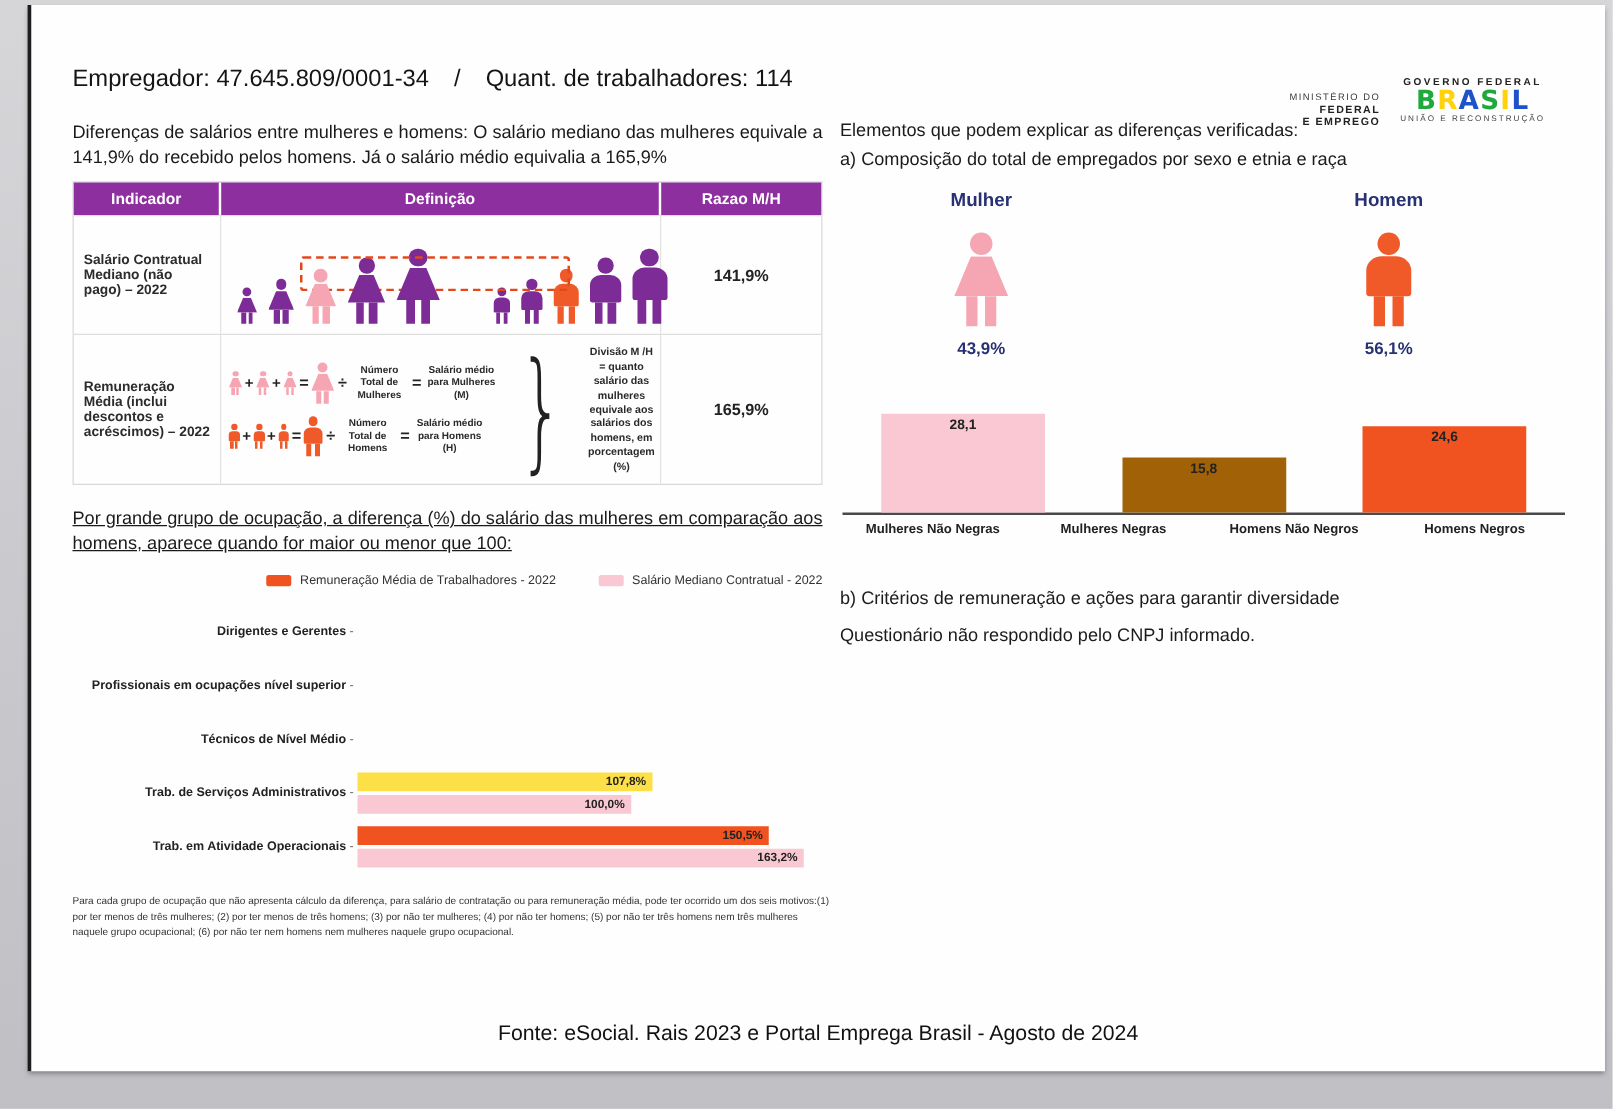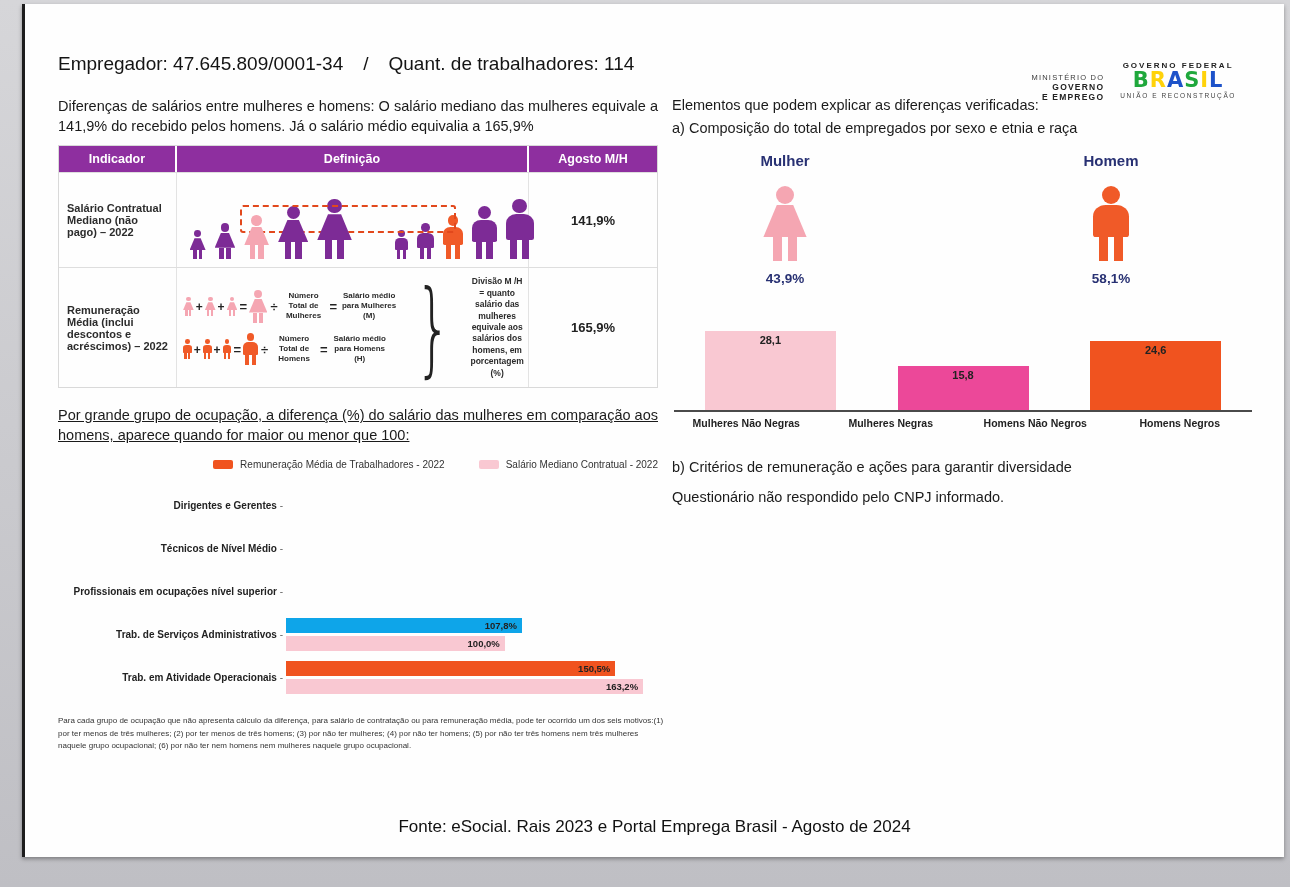--- a/index.html
+++ b/index.html
@@ -114,60 +114,60 @@
   .sex-pct { margin-top:10px; font-size:13.5px; font-weight:700; color:#283173; }
 
   .vchart { position:relative; margin-top:26px; padding:0 2px; }
   .vplots { display:flex; align-items:flex-end; height:100px; border-bottom:2px solid #4a4a4a; }
   .vgroup { flex:1; display:flex; justify-content:center; align-items:flex-end; height:100%; }
   .vbar { width:68%; position:relative; }
   .vbar .val { position:absolute; top:3px; left:0; right:0; text-align:center; font-size:11px; font-weight:700; color:#222; }
   .vcats { display:flex; }
   .vcats div { flex:1; text-align:center; font-size:10.5px; font-weight:700; color:#222; margin-top:5px; }
 
-  .r-item-b { margin-top:30px; font-size:14.5px; }
+  .r-item-b { margin-top:42px; font-size:14.5px; }
   .r-item-b2 { margin-top:14px; font-size:14.5px; }
 
   
   .footer { position:absolute; left:0; right:0; bottom:20px; text-align:center; font-size:17px; color:#111; }
 </style>
 </head>
 <body>
 
 <div class="scan-frame">
   <div class="page">
 
     <header class="hdr">
       <div class="subtitle">
         <span>Empregador: 47.645.809/0001-34</span><span class="slash">/</span><span>Quant. de trabalhadores: 114</span>
       </div>
       <div class="logos">
         <div class="ministry">
           <div class="m1">MINISTÉRIO DO</div>
-          <div class="m2">GOVERNO</div>
+          <div class="m2">FEDERAL</div>
           <div class="m3">E EMPREGO</div>
         </div>
         <div class="gov">
           <div class="g1">GOVERNO FEDERAL</div>
           <div class="brasil"><span class="bl" style="color: rgb(31, 168, 60);">B</span><span class="bl" style="color: rgb(255, 210, 10);">R</span><span class="bl" style="color: rgb(29, 82, 201);">A</span><span class="bl" style="color: rgb(31, 168, 60);">S</span><span class="bl" style="color: rgb(255, 210, 10);">I</span><span class="bl" style="color: rgb(29, 82, 201);">L</span></div>
           <div class="g3">UNIÃO E RECONSTRUÇÃO</div>
         </div>
       </div>
     </header>
 
     <main class="cols">
 
       <section class="col-left">
         <p class="intro">Diferenças de salários entre mulheres e homens: O salário mediano das mulheres equivale a 141,9% do recebido pelos homens. Já o salário médio equivalia a 165,9%</p>
 
         <div class="tbl">
           <div class="tbl-head">
             <div>Indicador</div>
             <div>Definição</div>
-            <div>Agosto M/H</div>
+            <div>Razao M/H</div>
           </div>
 
           <div class="tbl-row">
             <div class="cell cell-ind">Salário Contratual Mediano (não pago) – 2022</div>
             <div class="cell def1">
               <div class="median-icons" id="medianRow">
                 <div class="dash-box"></div>
               <span class="person female" style="--c: #7d2b96;">
                     <i class="head" style="width: 6.9px; height: 6.9px;"></i>
                     <i class="torso" style="width: 16.2px; height: 12px;"></i>
@@ -363,31 +363,31 @@
               <span class="legend-swatch" style="background: rgb(249, 200, 210);"></span>
               <span class="legend-label">Salário Mediano Contratual - 2022</span>
             </span>
           </div>
         <div class="hchart" id="hchart">
             <div class="hrow">
               <div class="hlabel">Dirigentes e Gerentes</div>
               <div class="hbars"></div>
             </div>
             <div class="hrow">
+              <div class="hlabel">Profissionais em ocupações nível superior</div>
+              <div class="hbars"></div>
+            </div>
+            <div class="hrow">
               <div class="hlabel">Técnicos de Nível Médio</div>
-              <div class="hbars"></div>
-            </div>
-            <div class="hrow">
-              <div class="hlabel">Profissionais em ocupações nível superior</div>
               <div class="hbars"></div>
             </div>
             <div class="hrow">
               <div class="hlabel">Trab. de Serviços Administrativos</div>
               <div class="hbars">
-                <div class="hbar" style="width: 63.4118%; background: #0ea5e9;">
+                <div class="hbar" style="width: 63.4118%; background: #fde047;">
                   <span class="val">107,8%</span>
                 </div>
                 <div class="hbar" style="width: 58.8235%; background: rgb(249, 200, 210);">
                   <span class="val">100,0%</span>
                 </div>
               </div>
             </div>
             <div class="hrow">
               <div class="hlabel">Trab. em Atividade Operacionais</div>
               <div class="hbars">
@@ -428,33 +428,33 @@
             <div class="sex-icon" id="iconHomem">
                 <span class="person male" style="--c: #f05a28;">
                   <i class="head" style="width: 18.4px; height: 18.4px;"></i>
                   <i class="torso" style="width: 35.2px; height: 32px;"></i>
                   <span class="legs" style="width: 24px; height: 24px;">
                     <i></i>
                     <i></i>
                   </span>
                 </span>
               </div>
-            <div class="sex-pct">58,1%</div>
+            <div class="sex-pct">56,1%</div>
           </div>
         </div>
 
         <div class="vchart">
           <div class="vplots" id="vplots">
               <div class="vgroup">
                 <div class="vbar" style="height: 80.2857%; background: rgb(249, 200, 210);">
                   <span class="val">28,1</span>
                 </div>
               </div>
               <div class="vgroup">
-                <div class="vbar" style="height: 45.1429%; background: #ec4899;">
+                <div class="vbar" style="height: 45.1429%; background: #a16207;">
                   <span class="val">15,8</span>
                 </div>
               </div>
               <div class="vgroup">
                 <div class="vbar" style="height: 70.2857%; background: rgb(240, 83, 31);">
                   <span class="val">24,6</span>
                 </div>
               </div>
             </div>
           <div class="vcats" id="vcats">

